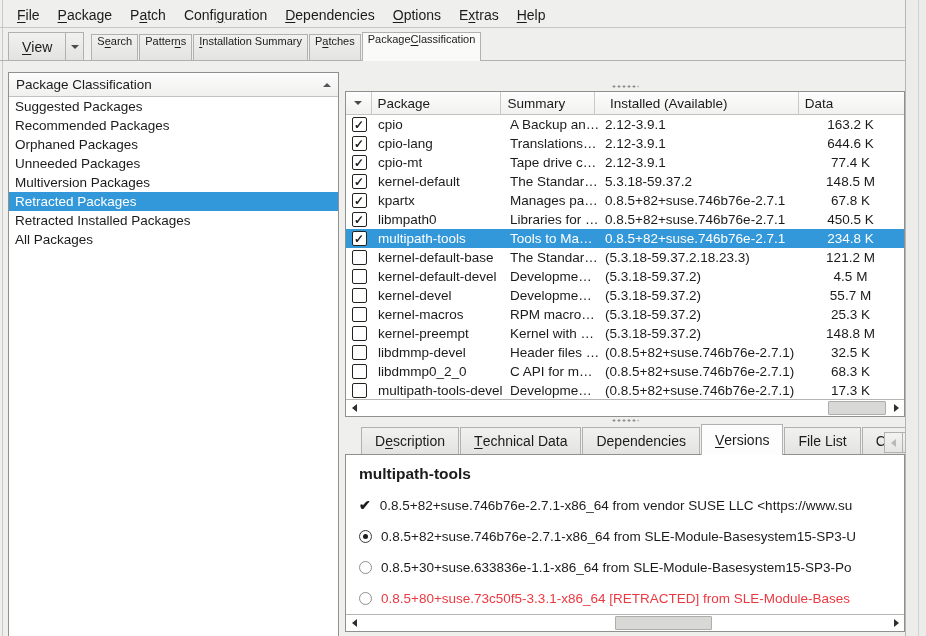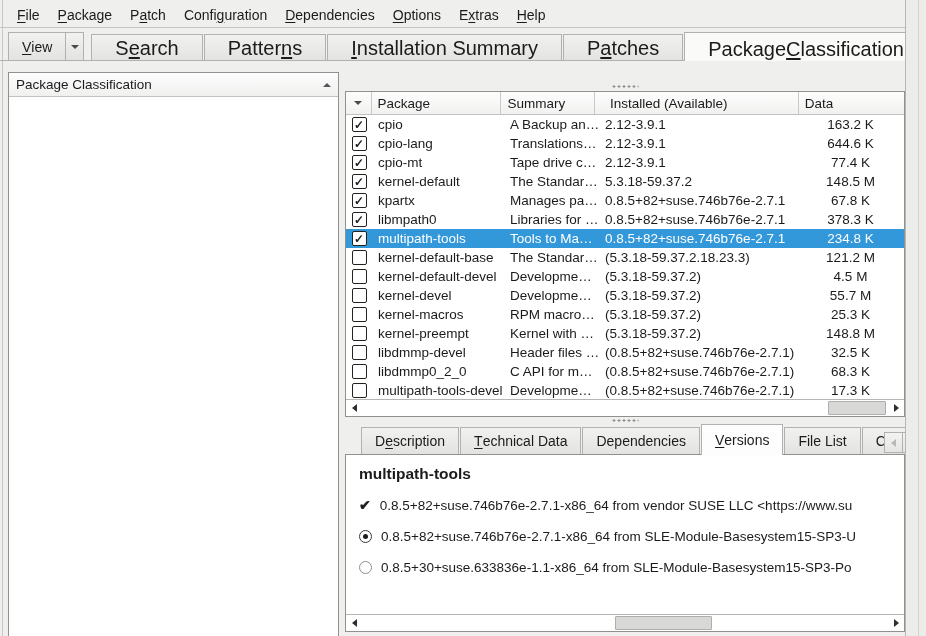--- a/index.html
+++ b/index.html
@@ -14,22 +14,22 @@
   .menubar{position:absolute;top:0;left:0;width:905px;height:28px;
     display:flex;align-items:flex-end;padding-left:8px;box-sizing:border-box;
     border-bottom:1px solid #c6c6c4;}
   .menu-item{padding:4px 9px;font-size:14px;cursor:default;white-space:nowrap;}
 
   
   .tabline{position:absolute;top:60px;left:0;width:905px;height:1px;background:#b1b1af;z-index:0;}
   .tabbar{position:absolute;top:31px;left:0;width:905px;height:30px;
     display:flex;align-items:flex-end;padding-left:8px;box-sizing:border-box;z-index:1;}
   .tab{background:linear-gradient(#f1f1f0,#e3e3e2);border:1px solid #b1b1af;border-bottom:none;
-    height:26px;margin-bottom:1px;margin-right:1px;display:flex;align-items:flex-end;
-    padding:0 23px;font-size:20px;box-sizing:border-box;white-space:nowrap;}
+    height:26px;margin-bottom:1px;margin-right:1px;display:flex;align-items:flex-start;
+    padding:0 5px;font-size:11px;box-sizing:border-box;white-space:nowrap;}
   .tab.active{background:#fafaf9;height:29px;margin-bottom:0;z-index:2;position:relative;}
   .viewbtn{background:linear-gradient(#f1f1f0,#e3e3e2);border:1px solid #b1b1af;border-bottom:none;
     height:28px;margin-bottom:1px;margin-right:7px;display:flex;align-items:stretch;
     font-size:14px;box-sizing:border-box;}
   .viewbtn .vlabel{display:flex;align-items:center;padding:0 13px;}
   .viewbtn .varrow{display:flex;align-items:center;justify-content:center;width:17px;
     border-left:1px solid #b1b1af;}
   .tri-down{width:0;height:0;border-left:4px solid transparent;border-right:4px solid transparent;
     border-top:4px solid #4a4a48;}
   .tri-up{width:0;height:0;border-left:4px solid transparent;border-right:4px solid transparent;
@@ -148,20 +148,30 @@
     <div class="tab"><span class="u">I</span>nstallation Summary</div>
     <div class="tab">P<span class="u">a</span>tches</div>
     <div class="tab active">Package <span class="u">C</span>lassification</div>
   </div>
 
 <div class="sidebar">
   <div class="sb-header">
     <span>Package Classification</span>
     <i class="tri-up"></i>
   </div>
+  <div id="sblist">
+      <div class="sb-item">Suggested Packages</div>
+      <div class="sb-item">Recommended Packages</div>
+      <div class="sb-item">Orphaned Packages</div>
+      <div class="sb-item">Unneeded Packages</div>
+      <div class="sb-item">Multiversion Packages</div>
+      <div class="sb-item selected">Retracted Packages</div>
+      <div class="sb-item">Retracted Installed Packages</div>
+      <div class="sb-item">All Packages</div>
+    </div>
 </div>
 
 <div class="rightpane">
   <div class="dots top"></div>
 
   <div class="table-frame">
     <div class="thead" id="thead">
         <div class="th c-status">
           <i class="tri-down"></i>
         </div>
@@ -216,21 +226,21 @@
           <div class="td c-installed">0.8.5+82+suse.746b76e-2.7.1</div>
           <div class="td c-size">67.8 K</div>
         </div>
         <div class="tr">
           <div class="td c-status">
             <span class="cb">✓</span>
           </div>
           <div class="td c-package">libmpath0</div>
           <div class="td c-summary">Libraries for …</div>
           <div class="td c-installed">0.8.5+82+suse.746b76e-2.7.1</div>
-          <div class="td c-size">378.3 K</div>
+          <div class="td c-size">450.5 K</div>
         </div>
         <div class="tr selected">
           <div class="td c-status">
             <span class="cb">✓</span>
           </div>
           <div class="td c-package">multipath-tools</div>
           <div class="td c-summary">Tools to Ma…</div>
           <div class="td c-installed">0.8.5+82+suse.746b76e-2.7.1</div>
           <div class="td c-size">234.8 K</div>
         </div>
@@ -347,20 +357,24 @@
         <div class="vline">
           <span class="radio on">
             <i></i>
           </span>
           <span>0.8.5+82+suse.746b76e-2.7.1-x86_64 from SLE-Module-Basesystem15-SP3-U</span>
         </div>
         <div class="vline">
           <span class="radio"></span>
           <span>0.8.5+30+suse.633836e-1.1-x86_64 from SLE-Module-Basesystem15-SP3-Po</span>
         </div>
+        <div class="vline retracted">
+          <span class="radio"></span>
+          <span>0.8.5+80+suse.73c50f5-3.3.1-x86_64 [RETRACTED] from SLE-Module-Bases</span>
+        </div>
       </div>
     <div class="hscroll">
       <span class="sb-btn left">
           <i class="arr-l"></i>
         </span>
       <span class="sb-thumb thumb-detail"></span>
       <span class="sb-btn right">
           <i class="arr-r"></i>
         </span>
     </div>

